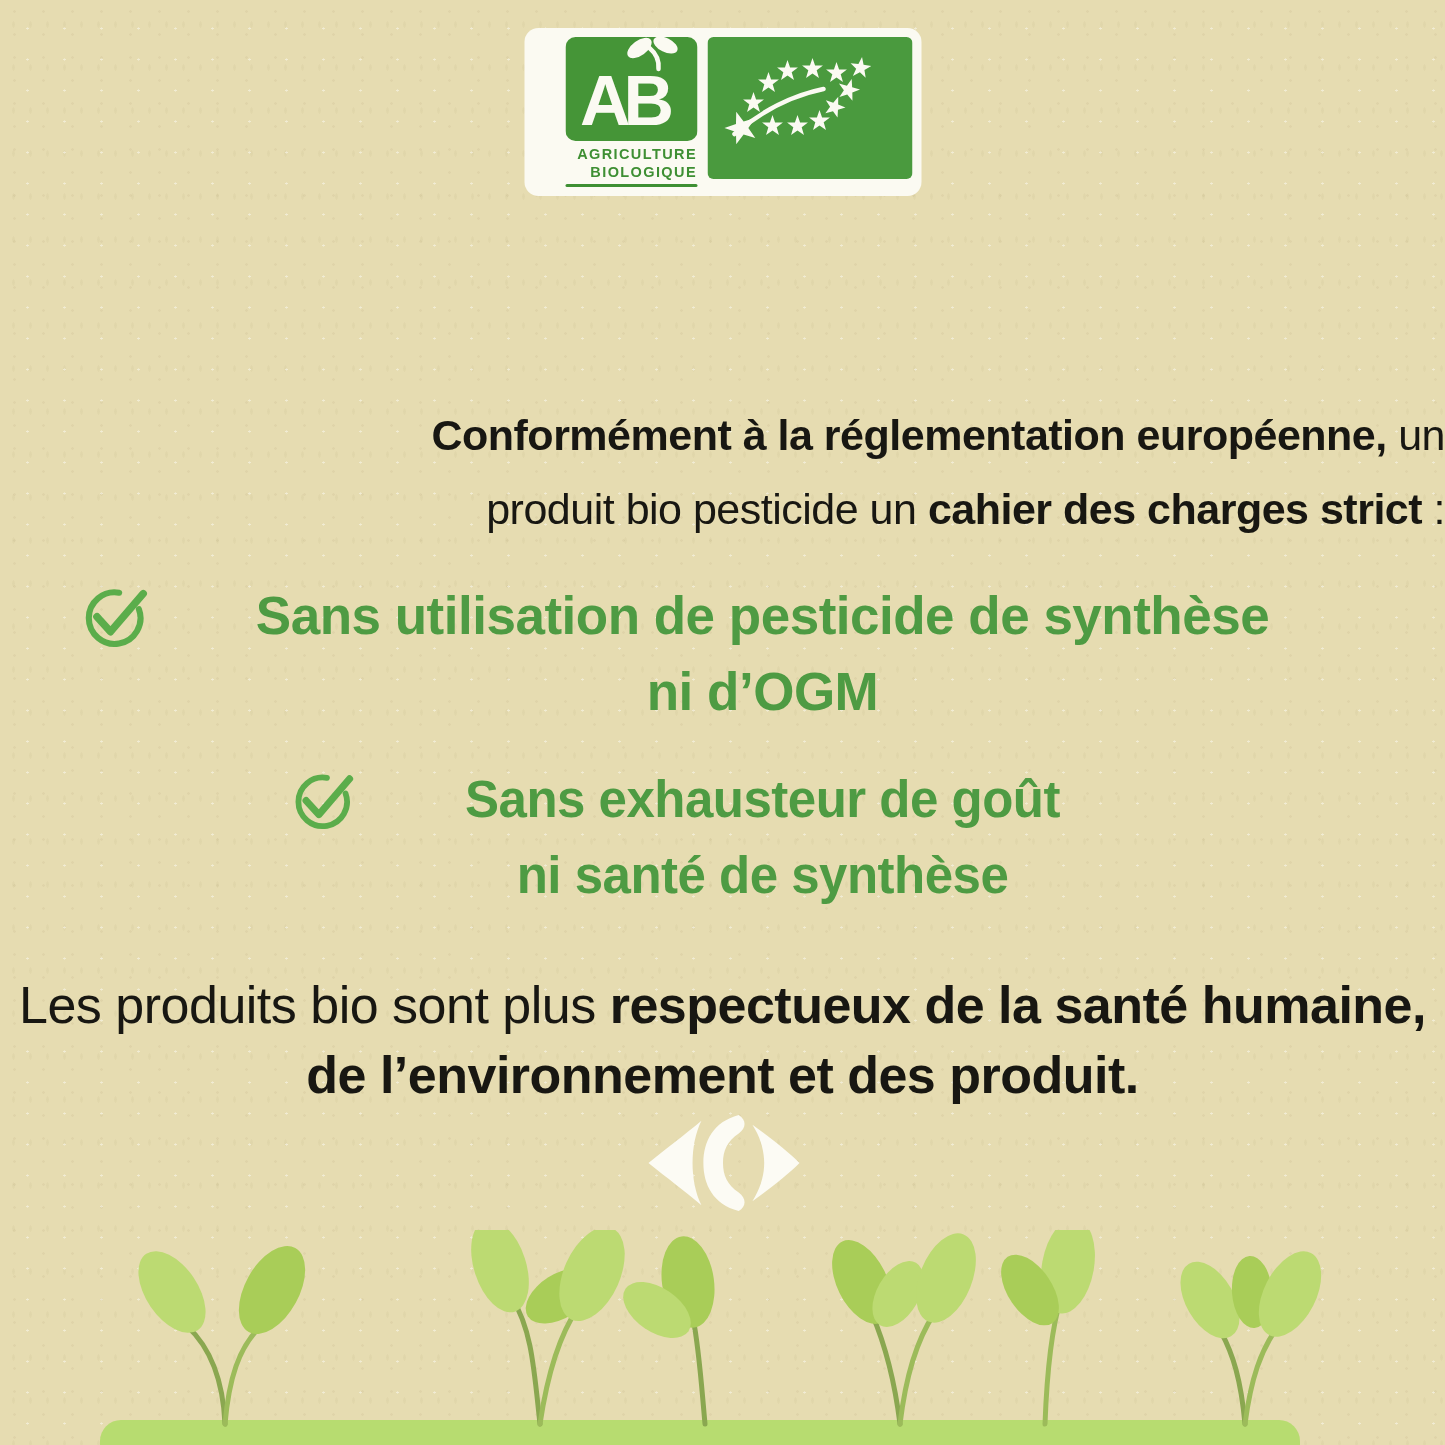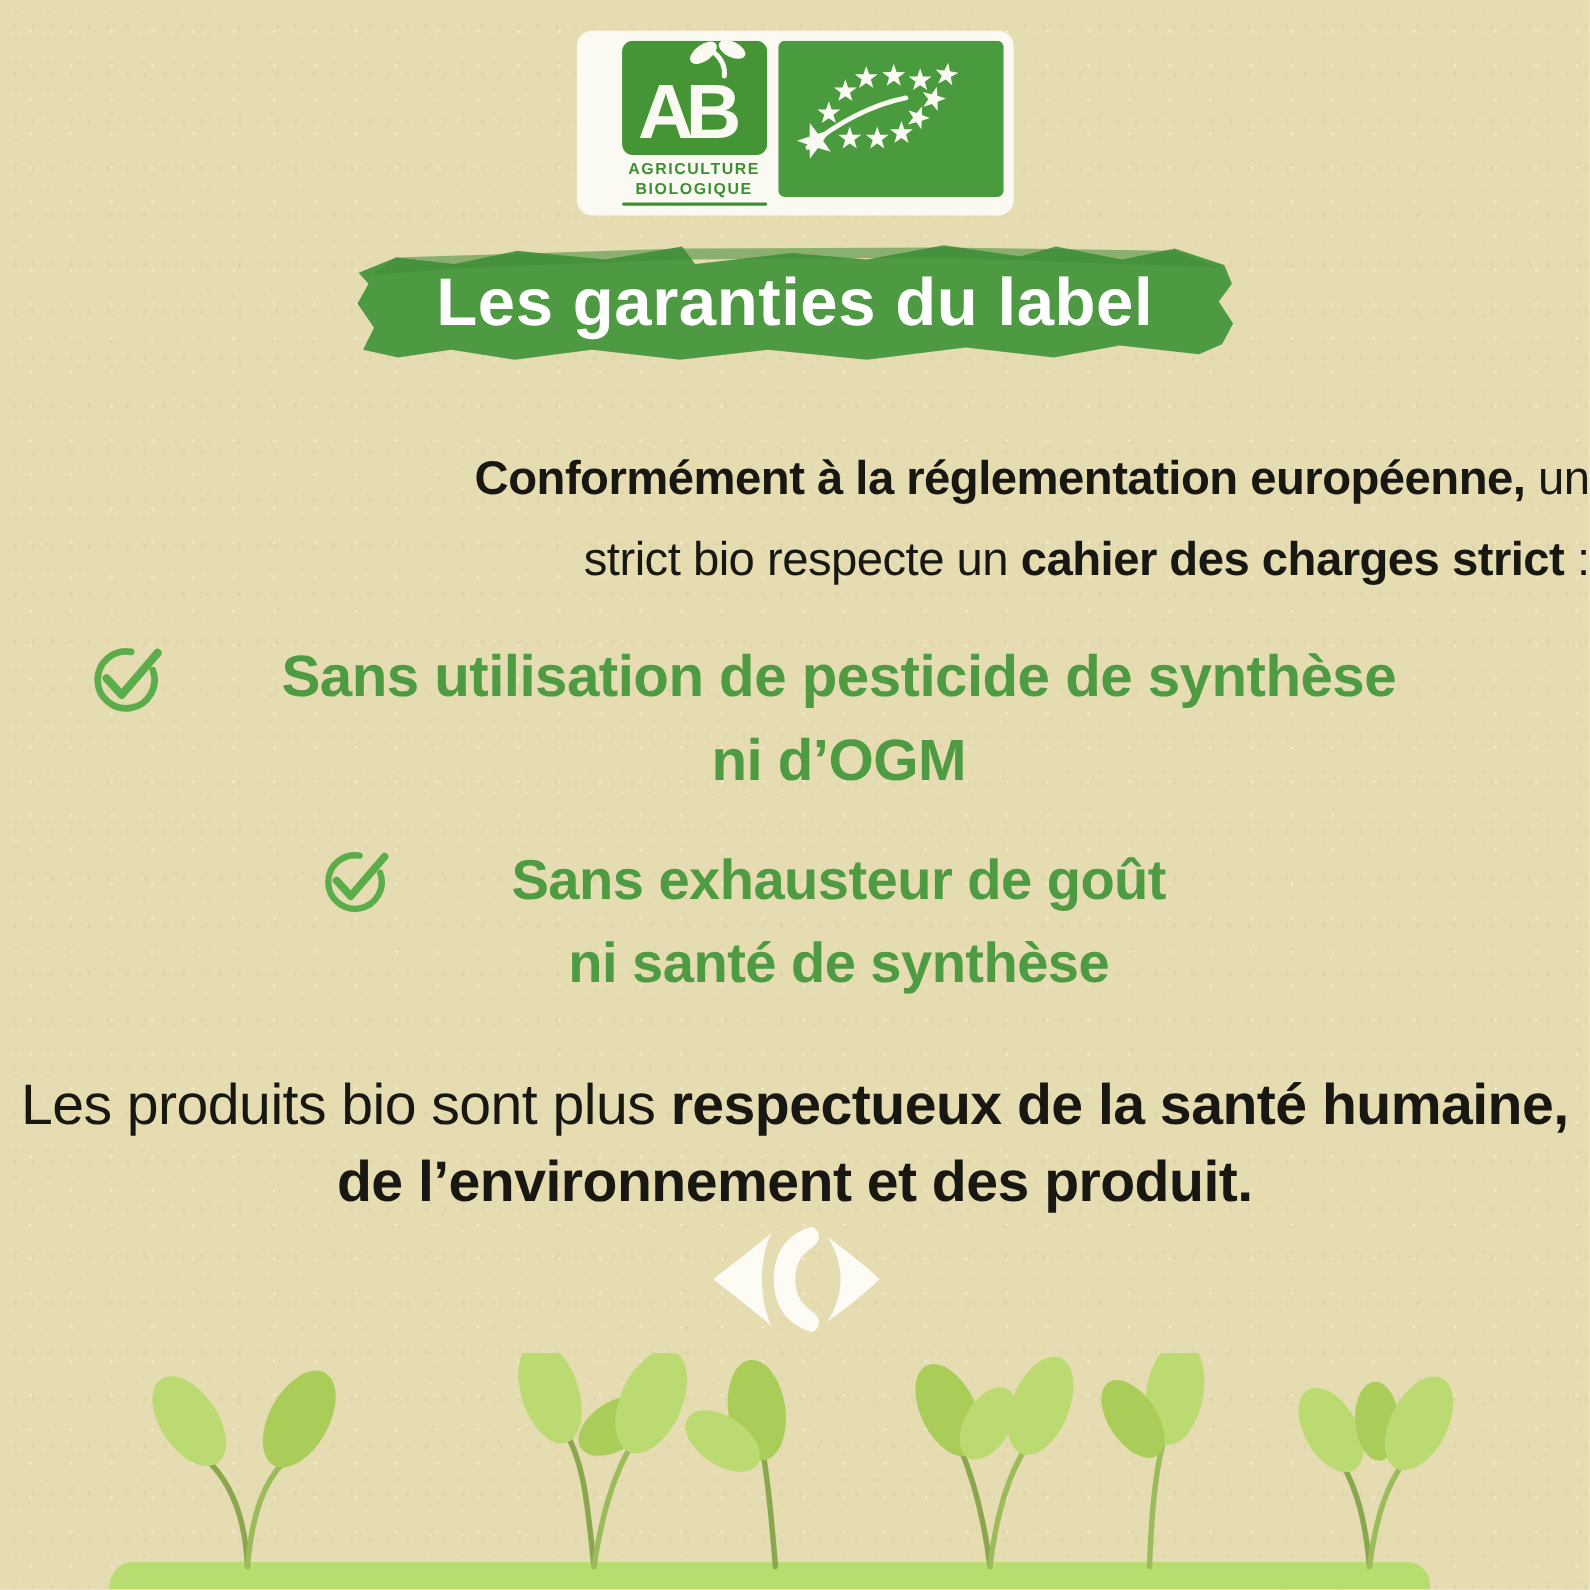--- a/index.html
+++ b/index.html
@@ -18,21 +18,21 @@
   }
 
   
   .logo-block{
     position:absolute;top:28px;left:50%;transform:translateX(-50%);
     display:flex;gap:10px;align-items:stretch;
     background:#fbfaf2;border-radius:14px;padding:9px;
   }
   .ab-tile{width:132px;display:flex;flex-direction:column;margin-left:32px;}
   .ab-caption{
-    text-align:center;padding-top:5px;
+    text-align:right;padding-top:5px;
     color:#3e8f33;font-weight:bold;font-size:14.5px;letter-spacing:1.4px;
     line-height:1.22;
   }
   .ab-underline{height:3px;background:#3e8f33;margin-top:3px;border-radius:2px;}
 
   
   .banner{position:absolute;top:216px;left:50%;transform:translateX(-50%);
     width:810px;height:120px;}
   .banner svg{position:absolute;inset:0;}
   .banner .banner-title{
@@ -108,35 +108,24 @@
         <use href="#star" transform="translate(127,70) rotate(20)"></use>
         <use href="#star" transform="translate(112,84)"></use>
         <use href="#star" transform="translate(90,89)"></use>
         <use href="#star" transform="translate(65,89)"></use>
         <use href="#star" transform="translate(46,66)"></use>
         <path d="M27,97 C 54,74 86,58 116,52" stroke="#fbfaf2" stroke-width="4.5" fill="none" stroke-linecap="round"></path>
       </g>
     </svg>
   </div>
 
-  <div class="banner">
-    <svg viewBox="0 0 810 120">
-      <path fill="#4e9a43" d="M8,32 L42,18 L95,24 L152,12 L232,20 L302,8 L314,24 L402,14
-        L470,20 L540,7 L610,17 L642,8 L702,20 L750,10 L795,25 L802,42 L790,58 L803,78
-        L793,97 L772,106 L700,98 L640,109 L560,100 L470,111 L380,102 L300,111 L220,102
-        L150,111 L92,102 L44,109 L12,102 L22,82 L7,60 L17,42 Z"></path>
-      <path fill="#3f8a38" opacity="0.55" d="M42,18 L302,10 L540,9 L750,12 L790,27
-        L700,24 L540,18 L302,20 L95,28 L20,34 Z"></path>
-    </svg>
-    <div class="banner-title">Les garanties du label</div>
-  </div>
 
   <div class="intro">
     <div><b>Conformément à la réglementation européenne,</b><span> un</span></div>
-    <div><span>strict bio respecte un </span><b>cahier des charges strict</b><span> :</span></div>
+    <div><span>produit bio pesticide un </span><b>cahier des charges strict</b><span> :</span></div>
   </div>
 
   <div class="bullet bullet-1">
     <svg class="check-icon" viewBox="0 0 100 100">
       <path d="M83.7,43 A38,38 0 1 1 54.6,18.6" fill="none" stroke="#5bad4b" stroke-width="9" stroke-linecap="round"></path>
       <path d="M22,54 L42,76 L90,20" fill="none" stroke="#5bad4b" stroke-width="11" stroke-linecap="round" stroke-linejoin="round"></path>
     </svg>
     <div>Sans utilisation de pesticide de synthèse</div>
     <div>ni d’OGM</div>
   </div>

